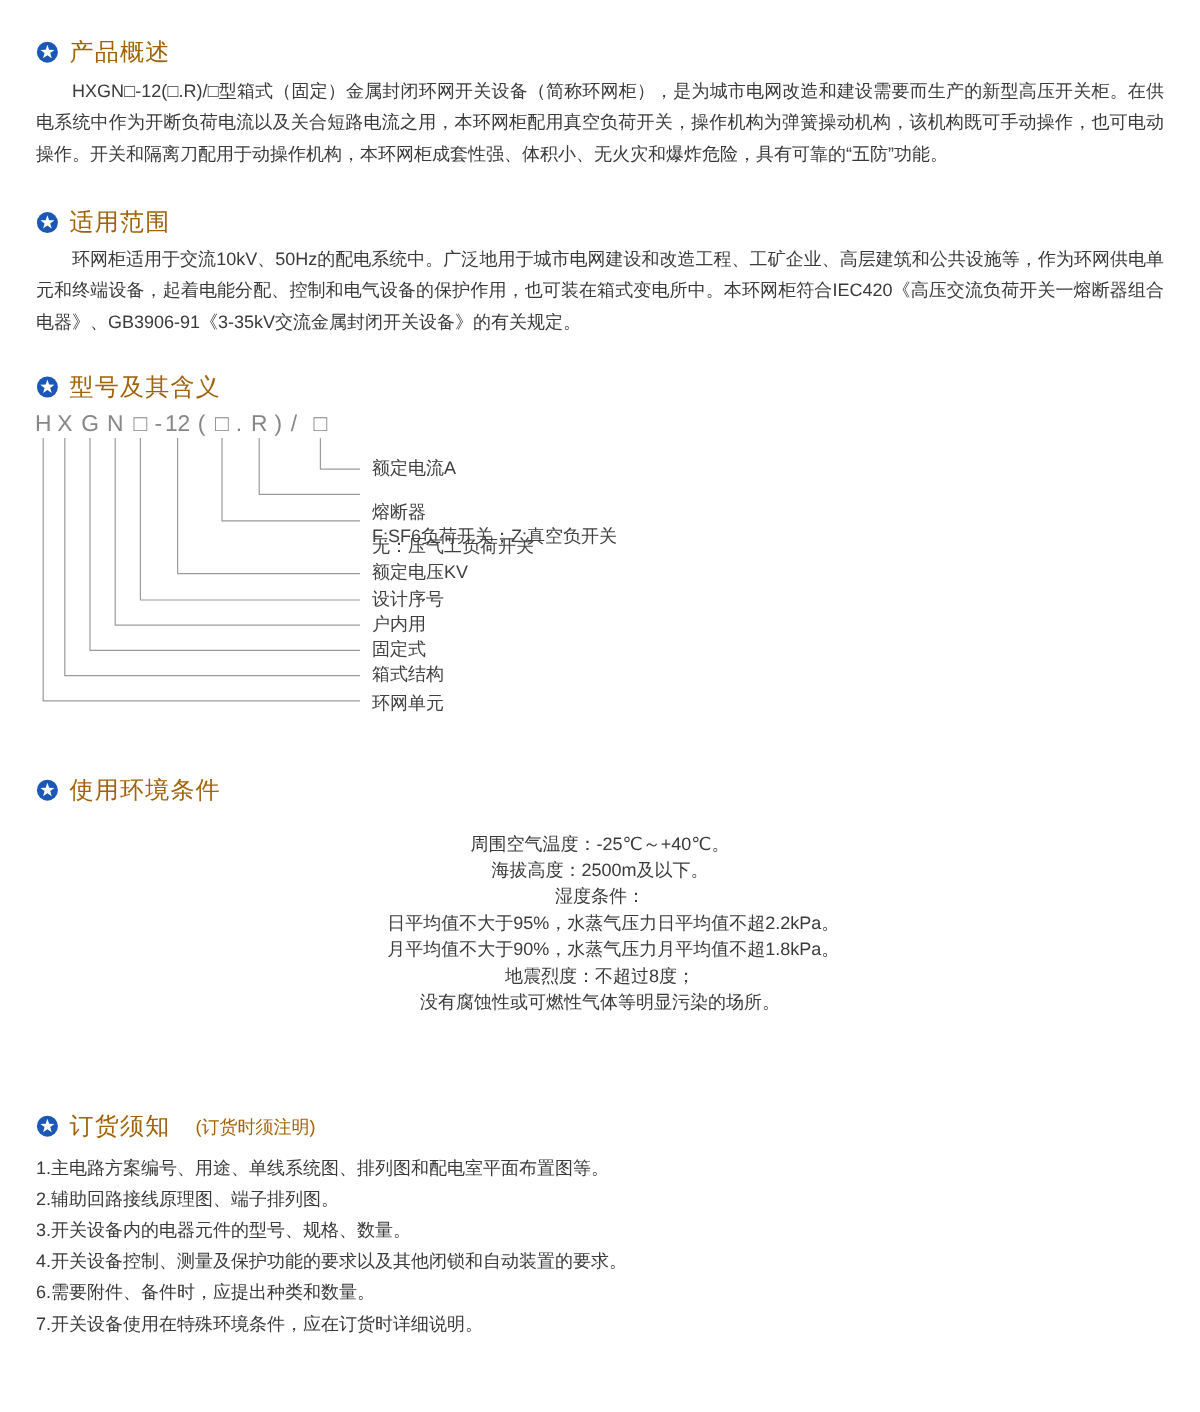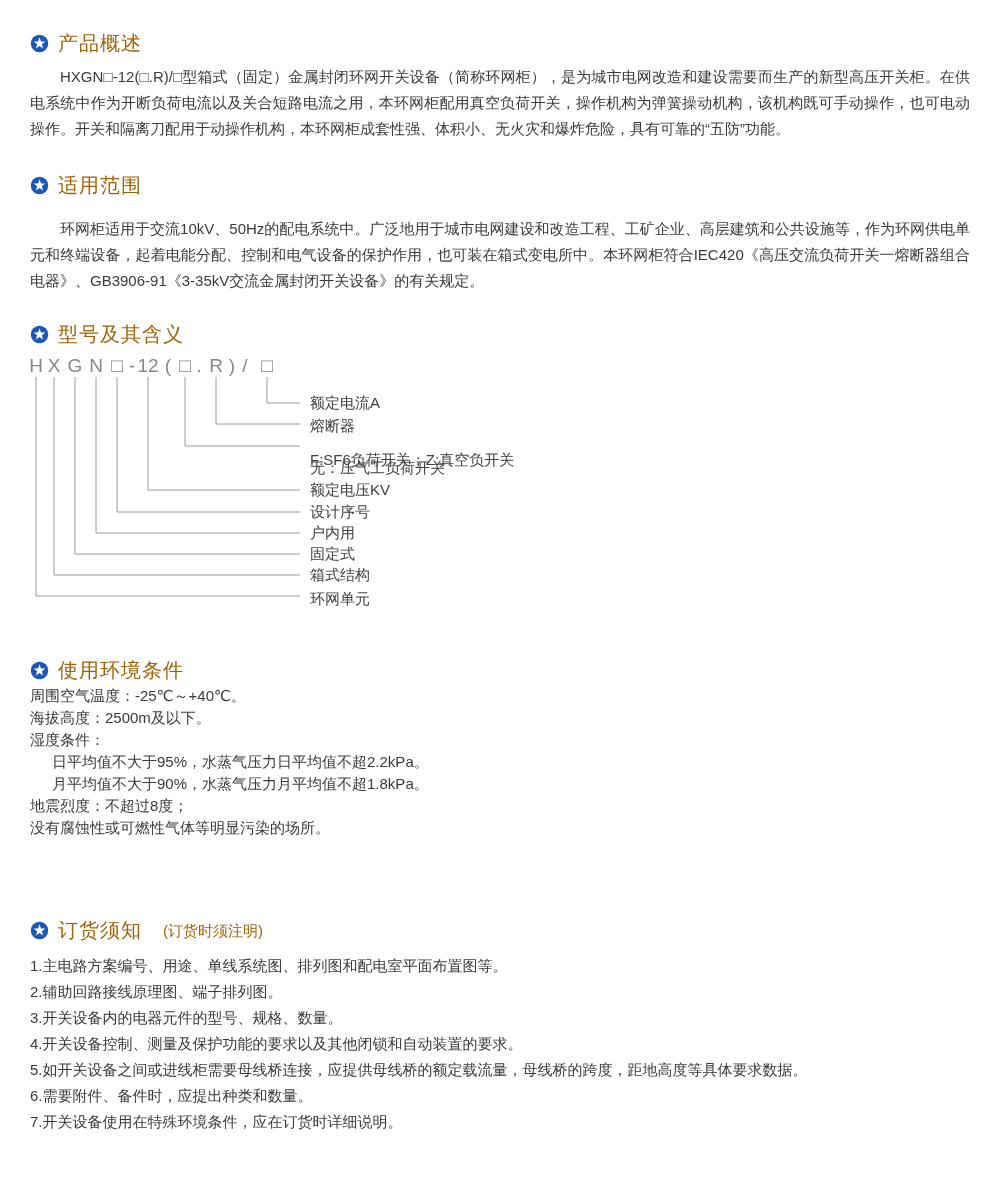--- a/index.html
+++ b/index.html
@@ -48,33 +48,33 @@
   }
   .diagram svg.connectors { position: absolute; left: 0; top: 0; }
   .diagram .dlabel {
     position: absolute; left: 280px;
     height: 20px; line-height: 20px;
     font-size: 15px; color: #404040;
     white-space: nowrap;
   }
 
   
-  .env-block { margin-top: 2px; }
+  .env-block { margin-top: 22px; text-align: center; }
   .env-line { font-size: 15px; line-height: 22px; }
   .env-line.indent { padding-left: 22px; }
 
   
   .order-block { margin-top: 10px; }
   .order-item { font-size: 15px; line-height: 26px; }
 
   
   .m-overview { margin-top: 30px; }
   .m-overview-para { margin-top: 8px; }
   .m-scope { margin-top: 30px; }
-  .m-scope-para { margin-top: 18px; }
+  .m-scope-para { margin-top: 6px; }
   .m-model { margin-top: 27px; }
   .m-env { margin-top: 42px; }
   .m-order { margin-top: 78px; }
 </style>
 </head>
 <body>
 
 <div class="page">
 
   <div class="section m-overview">
@@ -131,21 +131,21 @@
         <polyline points="45,24 45,201 270,201"></polyline>
         <polyline points="66,24 66,180 270,180"></polyline>
         <polyline points="87,24 87,159 270,159"></polyline>
         <polyline points="118,24 118,137 270,137"></polyline>
         <polyline points="155,24 155,93 270,93"></polyline>
         <polyline points="186,24 186,71 270,71"></polyline>
         <polyline points="237,24 237,50 270,50"></polyline>
       </svg>
 
       <div class="dlabel" style="top:40px">额定电流A</div>
-      <div class="dlabel" style="top:63px">熔断器</div>
+      <div class="dlabel" style="top:77px">熔断器</div>
       <div class="dlabel" style="top:97px">F:SF6负荷开关；Z:真空负开关</div>
       <div class="dlabel" style="top:105px">无：压气工负荷开关</div>
       <div class="dlabel" style="top:127px">额定电压KV</div>
       <div class="dlabel" style="top:149px">设计序号</div>
       <div class="dlabel" style="top:170px">户内用</div>
       <div class="dlabel" style="top:191px">固定式</div>
       <div class="dlabel" style="top:212px">箱式结构</div>
       <div class="dlabel" style="top:236px">环网单元</div>
     </div>
   </div>
@@ -176,19 +176,18 @@
         <polygon fill="#ffffff" points="10,3.5 11.53,7.9 16.18,7.99 12.47,10.8 13.82,15.26 10,12.6 6.18,15.26 7.53,10.8 3.82,7.99 8.47,7.9"></polygon>
       </svg>
       <span>订货须知</span>
       <span class="subtitle">(订货时须注明)</span>
     </div>
     <div class="order-block">
       <div class="order-item">1.主电路方案编号、用途、单线系统图、排列图和配电室平面布置图等。</div>
       <div class="order-item">2.辅助回路接线原理图、端子排列图。</div>
       <div class="order-item">3.开关设备内的电器元件的型号、规格、数量。</div>
       <div class="order-item">4.开关设备控制、测量及保护功能的要求以及其他闭锁和自动装置的要求。</div>
-      <div class="order-item">5.如开关设备之间或进线柜需要母线桥连接，应提供母线桥的额定载流量，母线桥的跨度，距地高度等具体要求数据。</div>
       <div class="order-item">6.需要附件、备件时，应提出种类和数量。</div>
       <div class="order-item">7.开关设备使用在特殊环境条件，应在订货时详细说明。</div>
     </div>
   </div>
 
 </div>
 
 </body></html>

